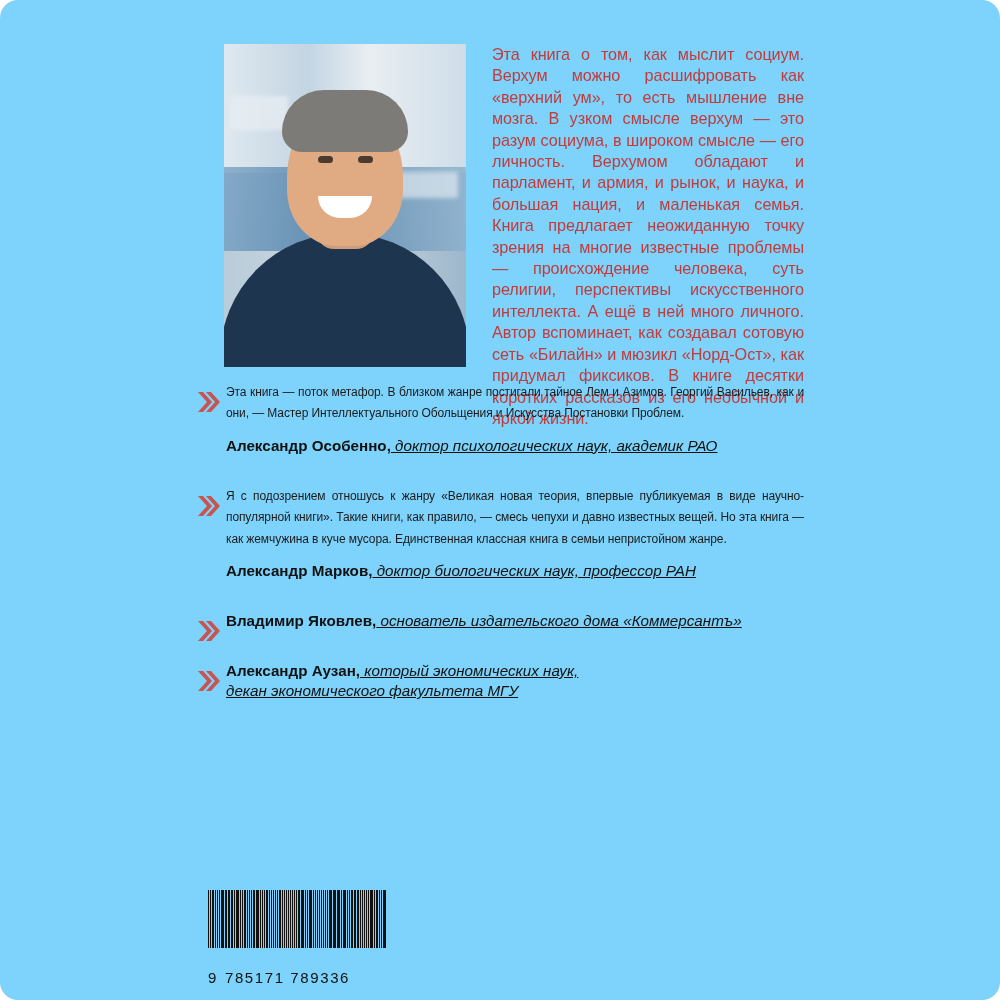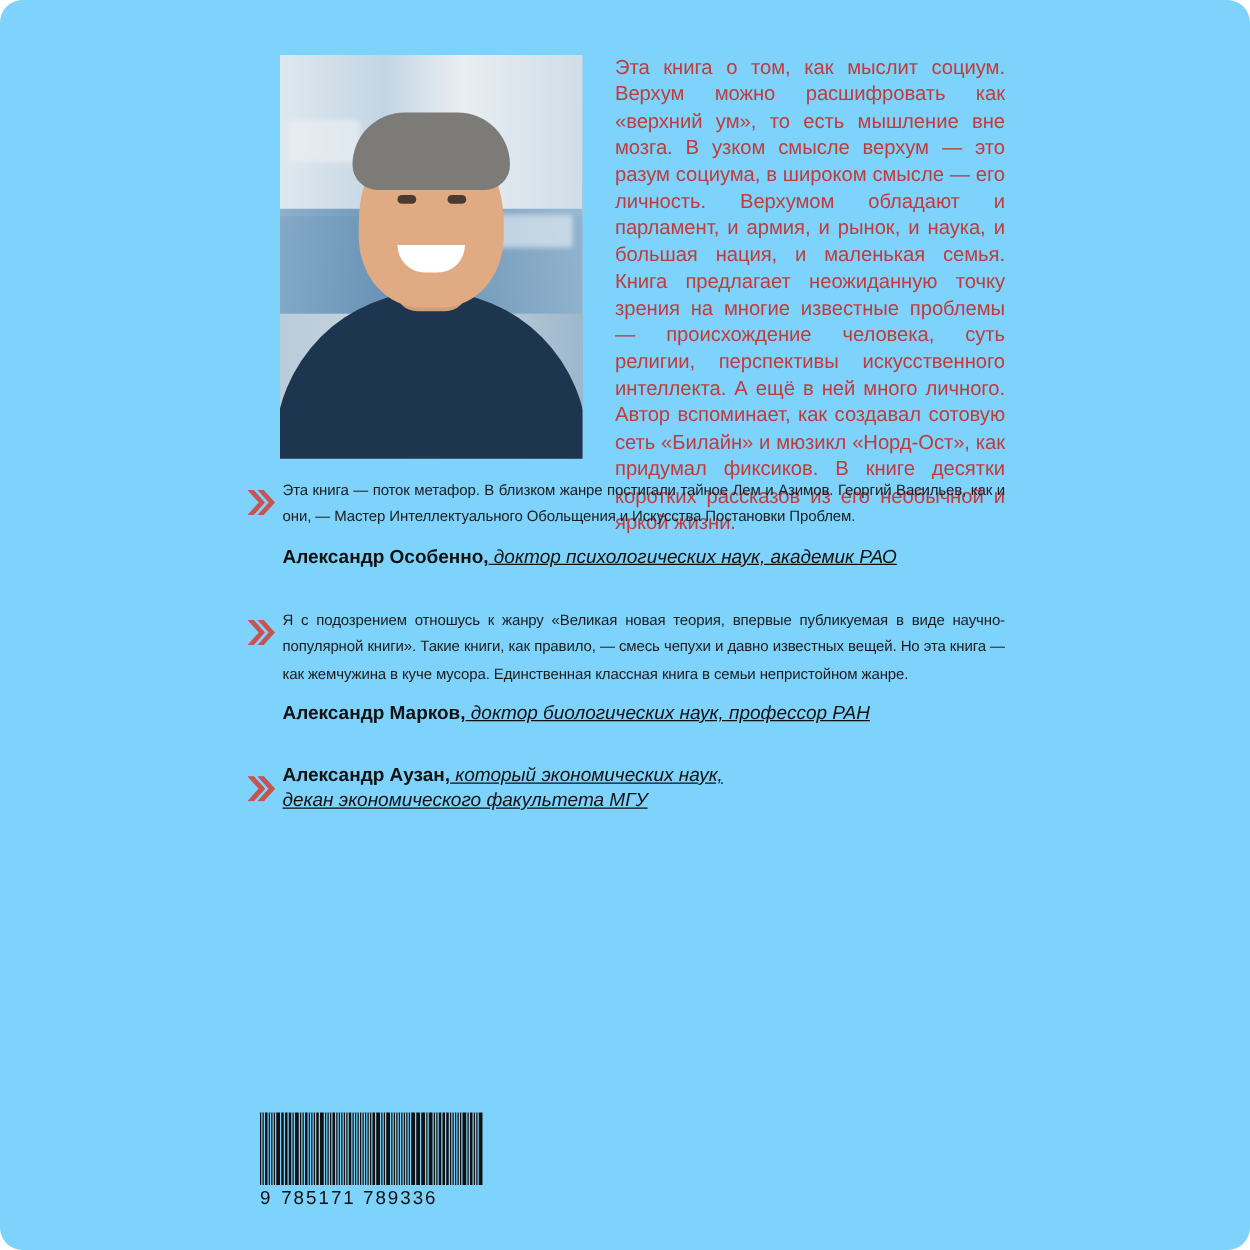--- a/index.html
+++ b/index.html
@@ -191,21 +191,21 @@
     height: 58px;
     display: flex;
     align-items: stretch;
   }
   .barcode i {
     display: block;
     background: #111;
     margin-right: 1px;
   }
   .barcode-digits {
-    margin-top: 2px;
+    margin-top: 21px;
     font-family: "Liberation Sans", sans-serif;
     font-size: 15px;
     letter-spacing: 1.6px;
     color: #111;
     white-space: nowrap;
   }
   .barcode-digits .lead { margin-right: 7px; }
 </style>
 </head>
 <body>
@@ -260,20 +260,23 @@
       </div>
     </div>
 
     <div class="quote-block">
       <span class="chevrons">
         <svg width="22" height="20" viewBox="0 0 22 20" aria-hidden="true">
           <polygon points="0,0 9,10 0,20 5,20 14,10 5,0" fill="#c9534f"></polygon>
           <polygon points="8,0 17,10 8,20 13,20 22,10 13,0" fill="#c9534f"></polygon>
         </svg>
       </span>
+      <div class="quote-attr">
+        <span class="who">Владимир Яковлев,</span><span class="role"> основатель издательского дома «Коммерсантъ»</span>
+      </div>
     </div>
 
     <div class="quote-block">
       <span class="chevrons">
         <svg width="22" height="20" viewBox="0 0 22 20" aria-hidden="true">
           <polygon points="0,0 9,10 0,20 5,20 14,10 5,0" fill="#c9534f"></polygon>
           <polygon points="8,0 17,10 8,20 13,20 22,10 13,0" fill="#c9534f"></polygon>
         </svg>
       </span>
       <div class="quote-attr">

